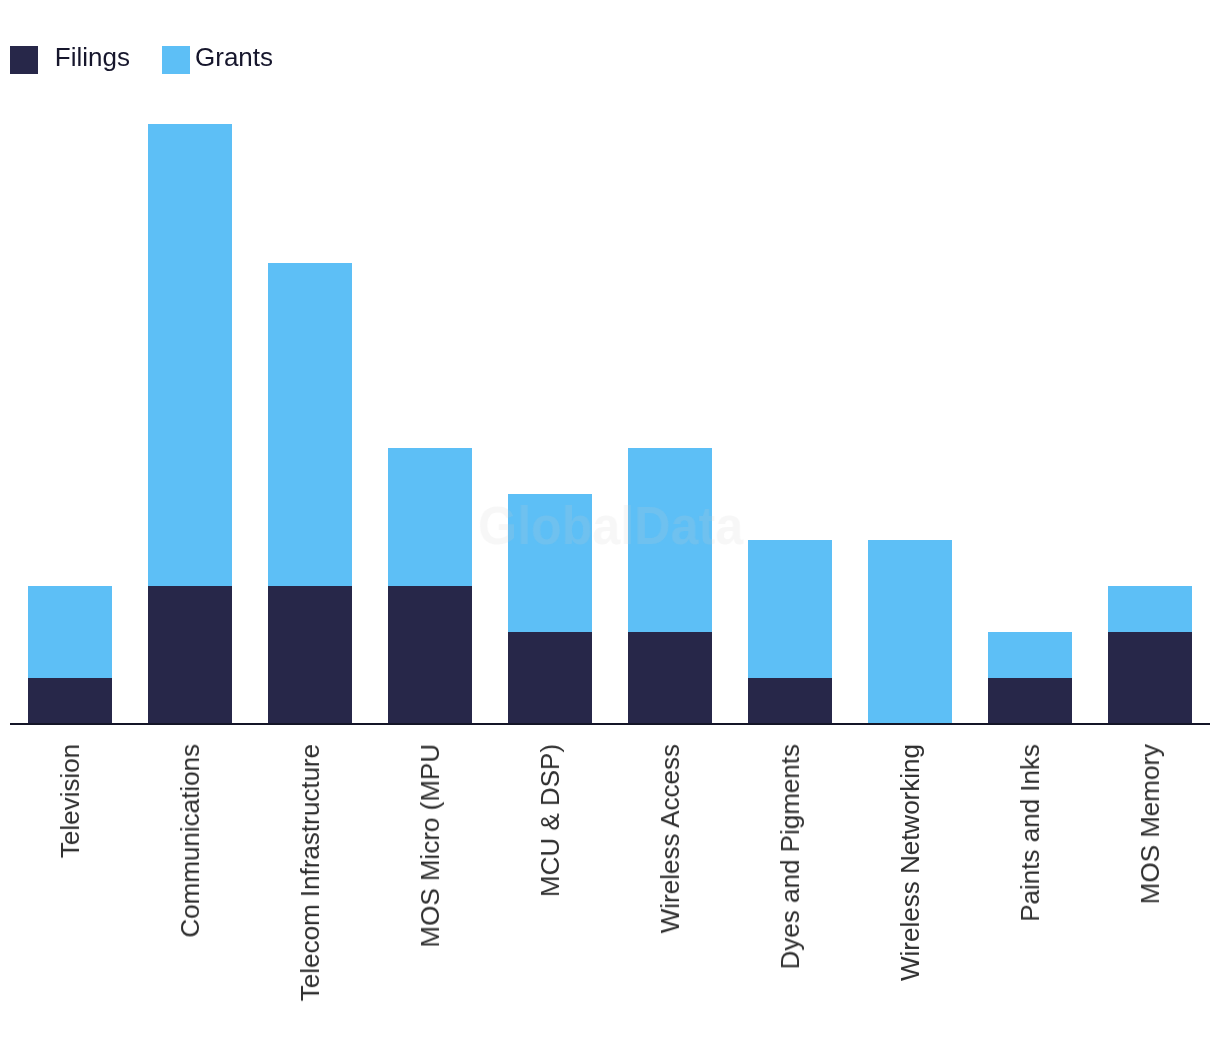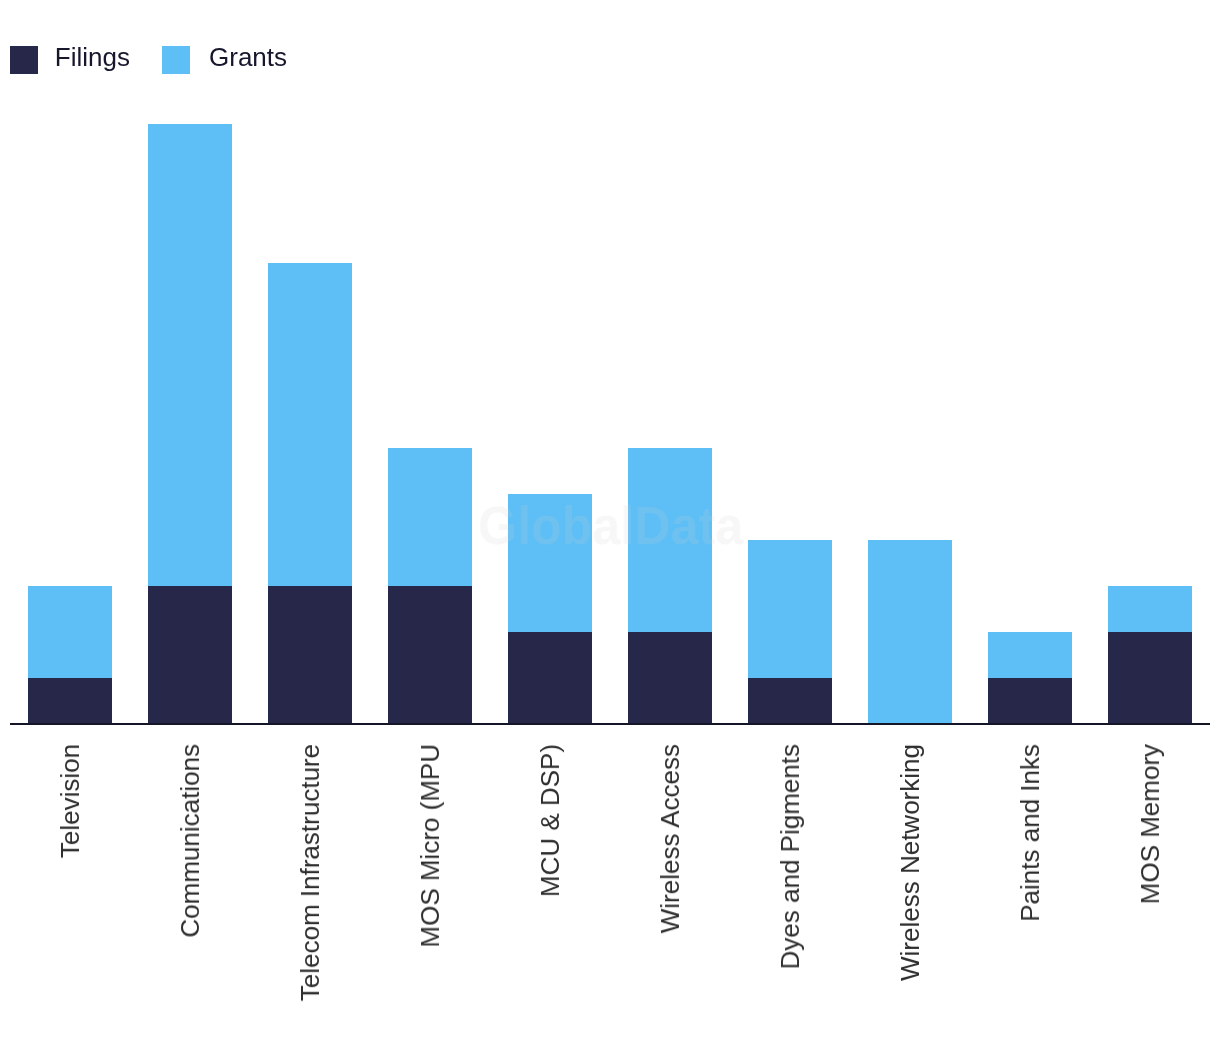--- a/index.html
+++ b/index.html
@@ -40,21 +40,21 @@
 
 <div id="chart-root">
 
   <div id="legend">
     <div class="legend-item">
       <span class="legend-swatch" style="left: 10px; top: 46px; background: rgb(39, 39, 73);"></span>
       <span class="legend-label" style="left: 54.8px; top: 43.8px;">Filings</span>
     </div>
     <div class="legend-item">
       <span class="legend-swatch" style="left: 162px; top: 46px; background: rgb(93, 191, 246);"></span>
-      <span class="legend-label" style="left: 209px; top: 43.8px;">Grants</span>
+      <span class="legend-label" style="left: 195px; top: 43.8px;">Grants</span>
     </div>
   </div>
 
   <div id="watermark" style="font-size: 54.5px; left: 477.5px; top: 494px; transform-origin: 0px 0px; transform: scaleX(0.9215);">GlobalData</div>
 
   <div id="plot" style="height: 724.48px;">
       <div class="bar-group" style="left: 18.3px; width: 83.4px; height: 138.48px;">
         <div class="seg" style="background: rgb(39, 39, 73); height: 46.16px; bottom: 0px;"></div>
         <div class="seg" style="background: rgb(93, 191, 246); height: 92.32px; bottom: 46.16px;"></div>
       </div>

